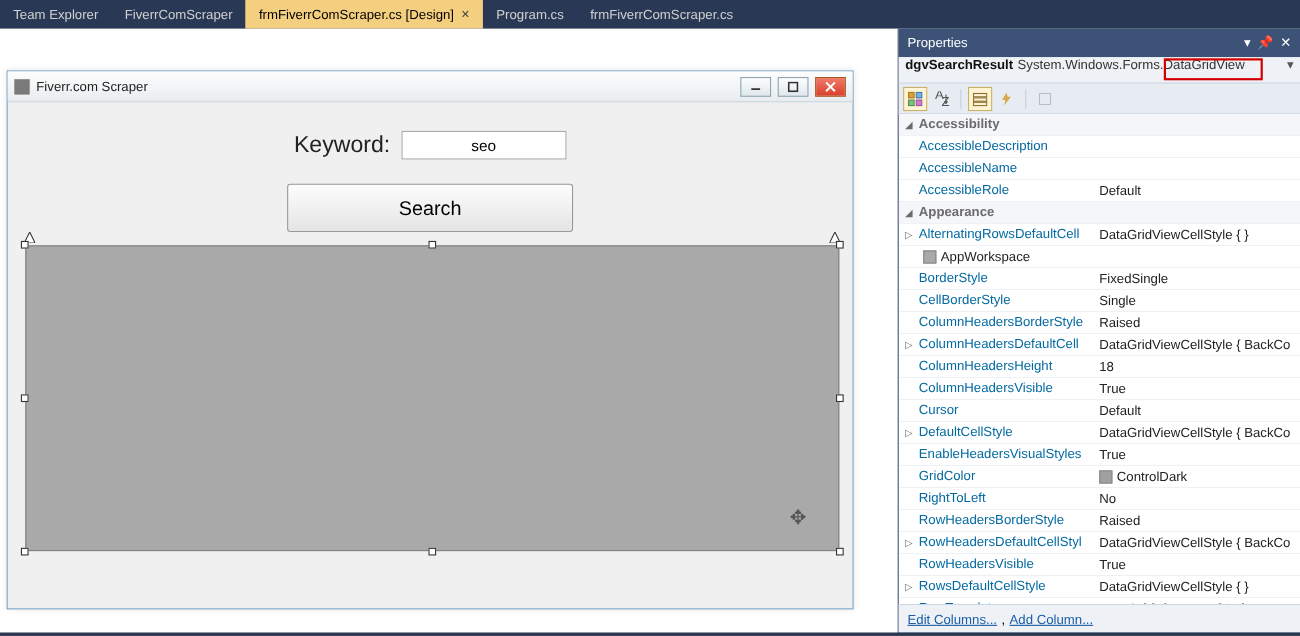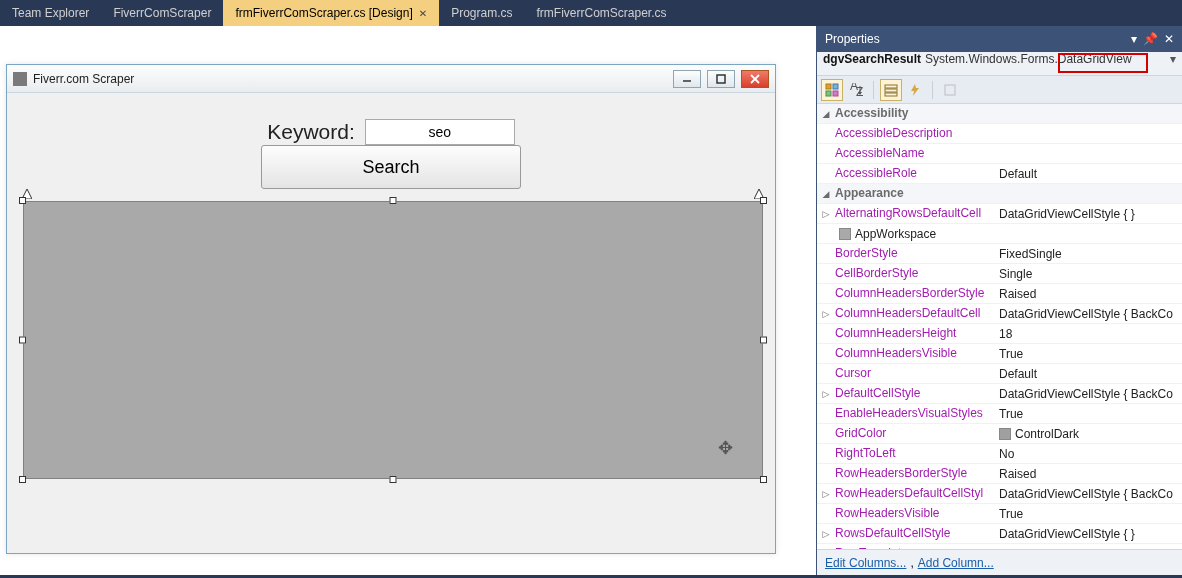--- a/index.html
+++ b/index.html
@@ -22,21 +22,21 @@
 .titlebar { height: 28px; background: linear-gradient(#fdfdfd,#e9ecef); border-bottom: 1px solid #c9d6df; display: flex; align-items: center; padding: 0 6px; gap: 6px; }
 .titlebar .icon { width: 14px; height: 14px; background: #7a7a7a; display: inline-block; }
 .titlebar .title { flex: 1; color: #222; }
 .winbtn { width: 28px; height: 18px; border: 1px solid #8fa6b2; background: linear-gradient(#fdfdfd,#dfe8ee); display: flex; align-items: center; justify-content: center; }
 .winbtn.close { background: linear-gradient(#f07a6a,#d9402a); border-color: #a52; color: #fff; font-weight: bold; }
 
 .formbody { position: relative; padding: 16px; height: calc(100% - 28px); }
 .keyword-row { display: flex; justify-content: center; align-items: center; gap: 10px; margin-top: 10px; }
 .keyword-row label { font-size: 21px; color: #222; }
 .keyword-row input { width: 150px; height: 26px; text-align: center; border: 1px solid #aaa; background: #fff; font-size: 14px; }
-.btn-search { display: block; margin: 0 auto 12px; width: 260px; height: 44px; font-size: 18px; background: linear-gradient(#fdfdfd,#e4e4e4); border: 1px solid #999; border-radius: 3px; }
+.btn-search { display: block; margin: 22px auto 12px; width: 260px; height: 44px; font-size: 18px; background: linear-gradient(#fdfdfd,#e4e4e4); border: 1px solid #999; border-radius: 3px; }
 .dgv-wrap { position: relative; margin: 0 auto; width: 740px; height: 278px; }
 .dgv { width: 100%; height: 100%; background: #a9a9a9; border: 1px solid #808080; }
 .handle { position: absolute; width: 7px; height: 7px; background: #fff; border: 1px solid #333; }
 .dgv-wrap .handle.nw{left:-4px;top:-4px}.dgv-wrap .handle.n{left:50%;top:-4px;transform:translateX(-50%)}.dgv-wrap .handle.ne{right:-4px;top:-4px}.dgv-wrap .handle.w{left:-4px;top:50%;transform:translateY(-50%)}.dgv-wrap .handle.e{right:-4px;top:50%;transform:translateY(-50%)}.dgv-wrap .handle.sw{left:-4px;bottom:-4px}.dgv-wrap .handle.s{left:50%;bottom:-4px;transform:translateX(-50%)}.dgv-wrap .handle.se{right:-4px;bottom:-4px}
 .movecursor { position:absolute; right:30px; bottom:20px; font-size:18px; color:#555; pointer-events:none; }
 .snaparrow { position:absolute; width:10px; height:10px; }
 .snaparrow svg{width:10px;height:10px;display:block;}
 .snaparrow.tl{left:-1px;top:-12px}.snaparrow.tr{right:-1px;top:-12px}
 
 
@@ -51,21 +51,21 @@
 .toolbar { height: 28px; background: #e7ecf3; border-bottom: 1px solid #cdd6e1; display:flex; align-items:center; padding:0 4px; gap:2px; }
 .toolbar .tb { width:22px; height:22px; display:flex; align-items:center; justify-content:center; border:1px solid transparent; color:#7a6a3a; }
 .toolbar .tb.active{ border:1px solid #c8b26a; background:#fff3d6;}
 .toolbar .sep { width:1px; height:18px; background:#c6cfda; margin:0 4px; }
 
 .grid { flex:1; overflow-y:auto; overflow-x:hidden; background:#fff; position:relative; }
 .grid::-webkit-scrollbar{width:17px;background:#eef1f5}
 .grid::-webkit-scrollbar-thumb{background:#c5ccd7;border:1px solid #aeb8c6}
 .grow { display:flex; border-bottom: 1px solid #eef1f5; min-height:20px; align-items:stretch; }
 .grow .exp { width: 18px; text-align:center; color:#6b6b6b; font-size:9px; user-select:none; display:flex; align-items:center; justify-content:center; }
-.grow .plabel { width: 160px; padding: 2px 2px 2px 0; color:#a21caf; white-space: nowrap; overflow:hidden; }
+.grow .plabel { width: 160px; padding: 2px 2px 2px 0; color:#0369a1; white-space: nowrap; overflow:hidden; }
 .grow .pval { flex: 1; padding: 2px 4px; color:#222; white-space: nowrap; overflow:hidden; display:flex; align-items:center; gap:4px; }
 .grow.cat .plabel { color: #6b6b6b; font-weight: 600; }
 .grow.cat { background: #f4f6fa; }
 .grow.bold .pval { font-weight: 700; }
 .swatch { width:12px; height:12px; border:1px solid #888; background:#a9a9a9; display:inline-block; }
 
 .links { height: 26px; background:#eef1f5; border-top:1px solid #cdd6e1; display:flex; align-items:center; gap:4px; padding:0 8px; }
 .links a { color:#1a5ea8; text-decoration:underline; cursor:pointer; }
 
 .bottom-gap { height: 3px; background:#293955; }

